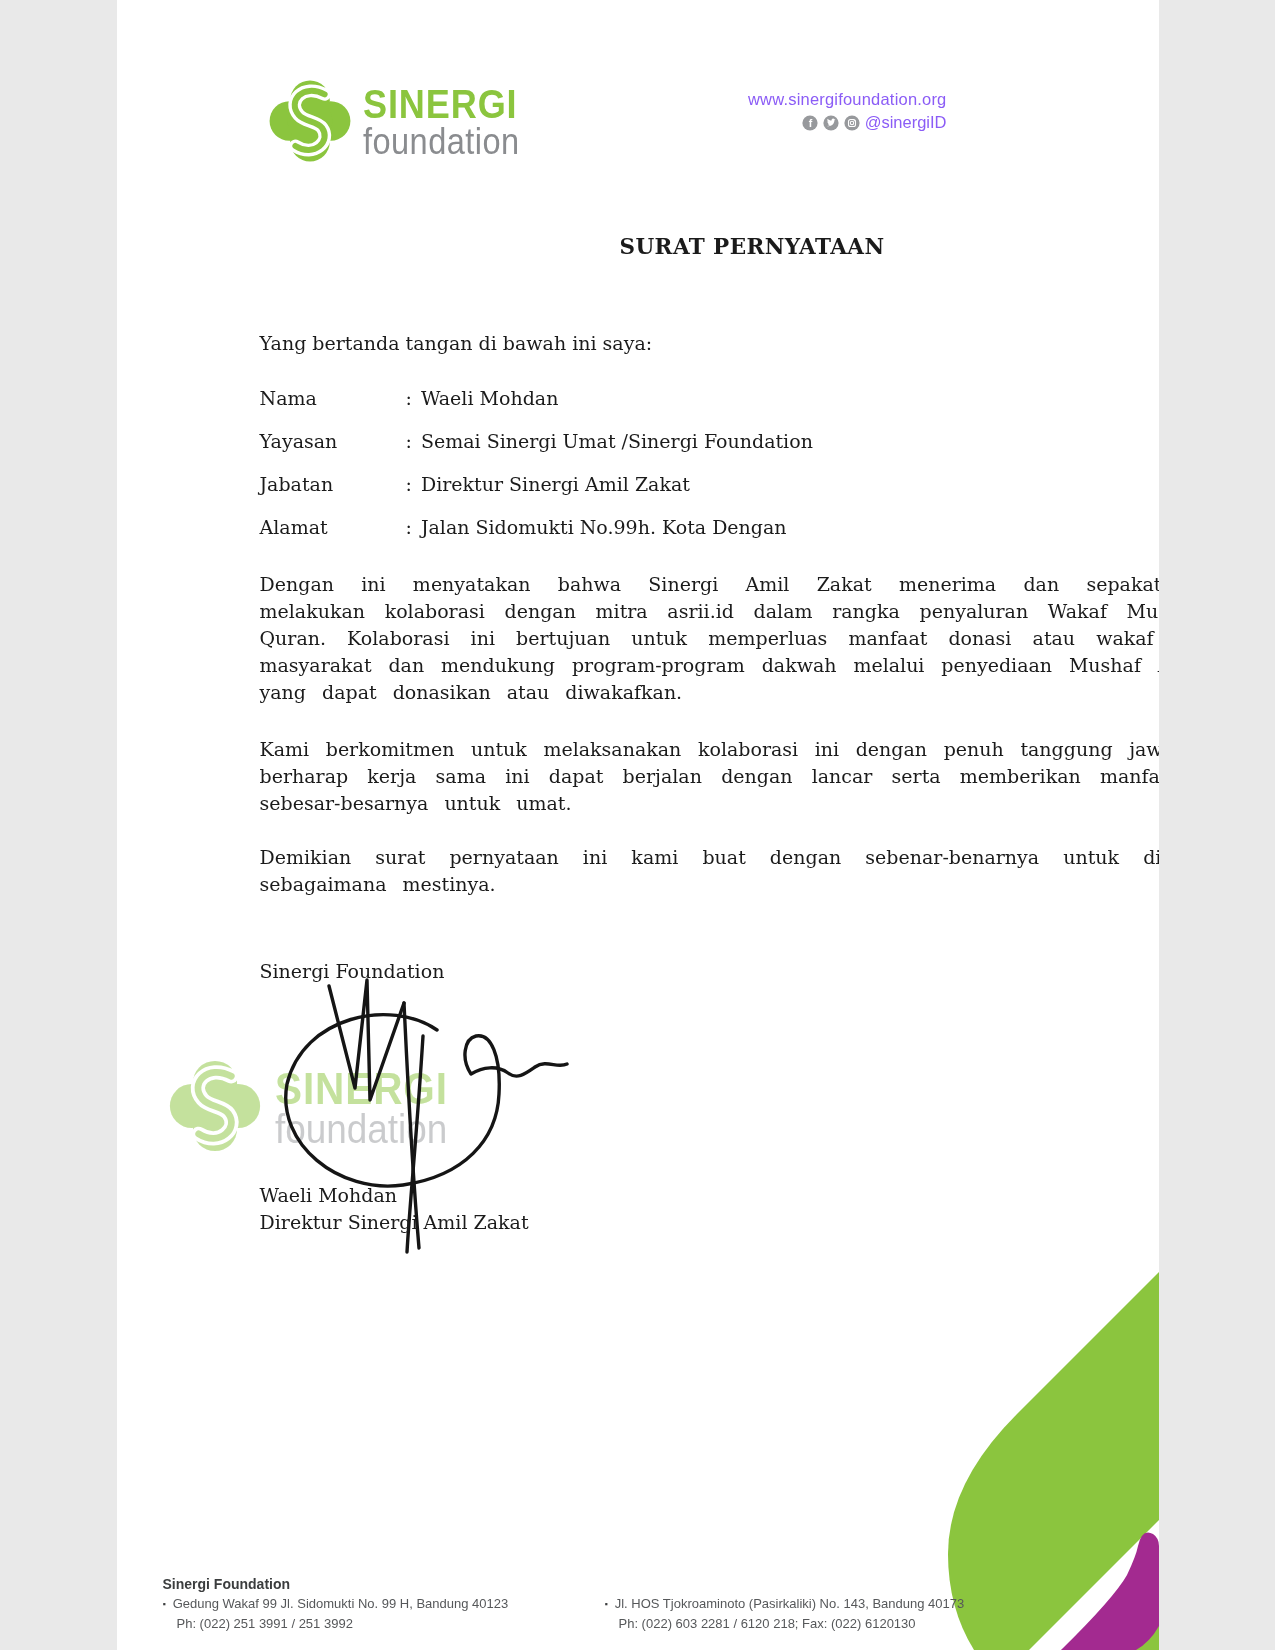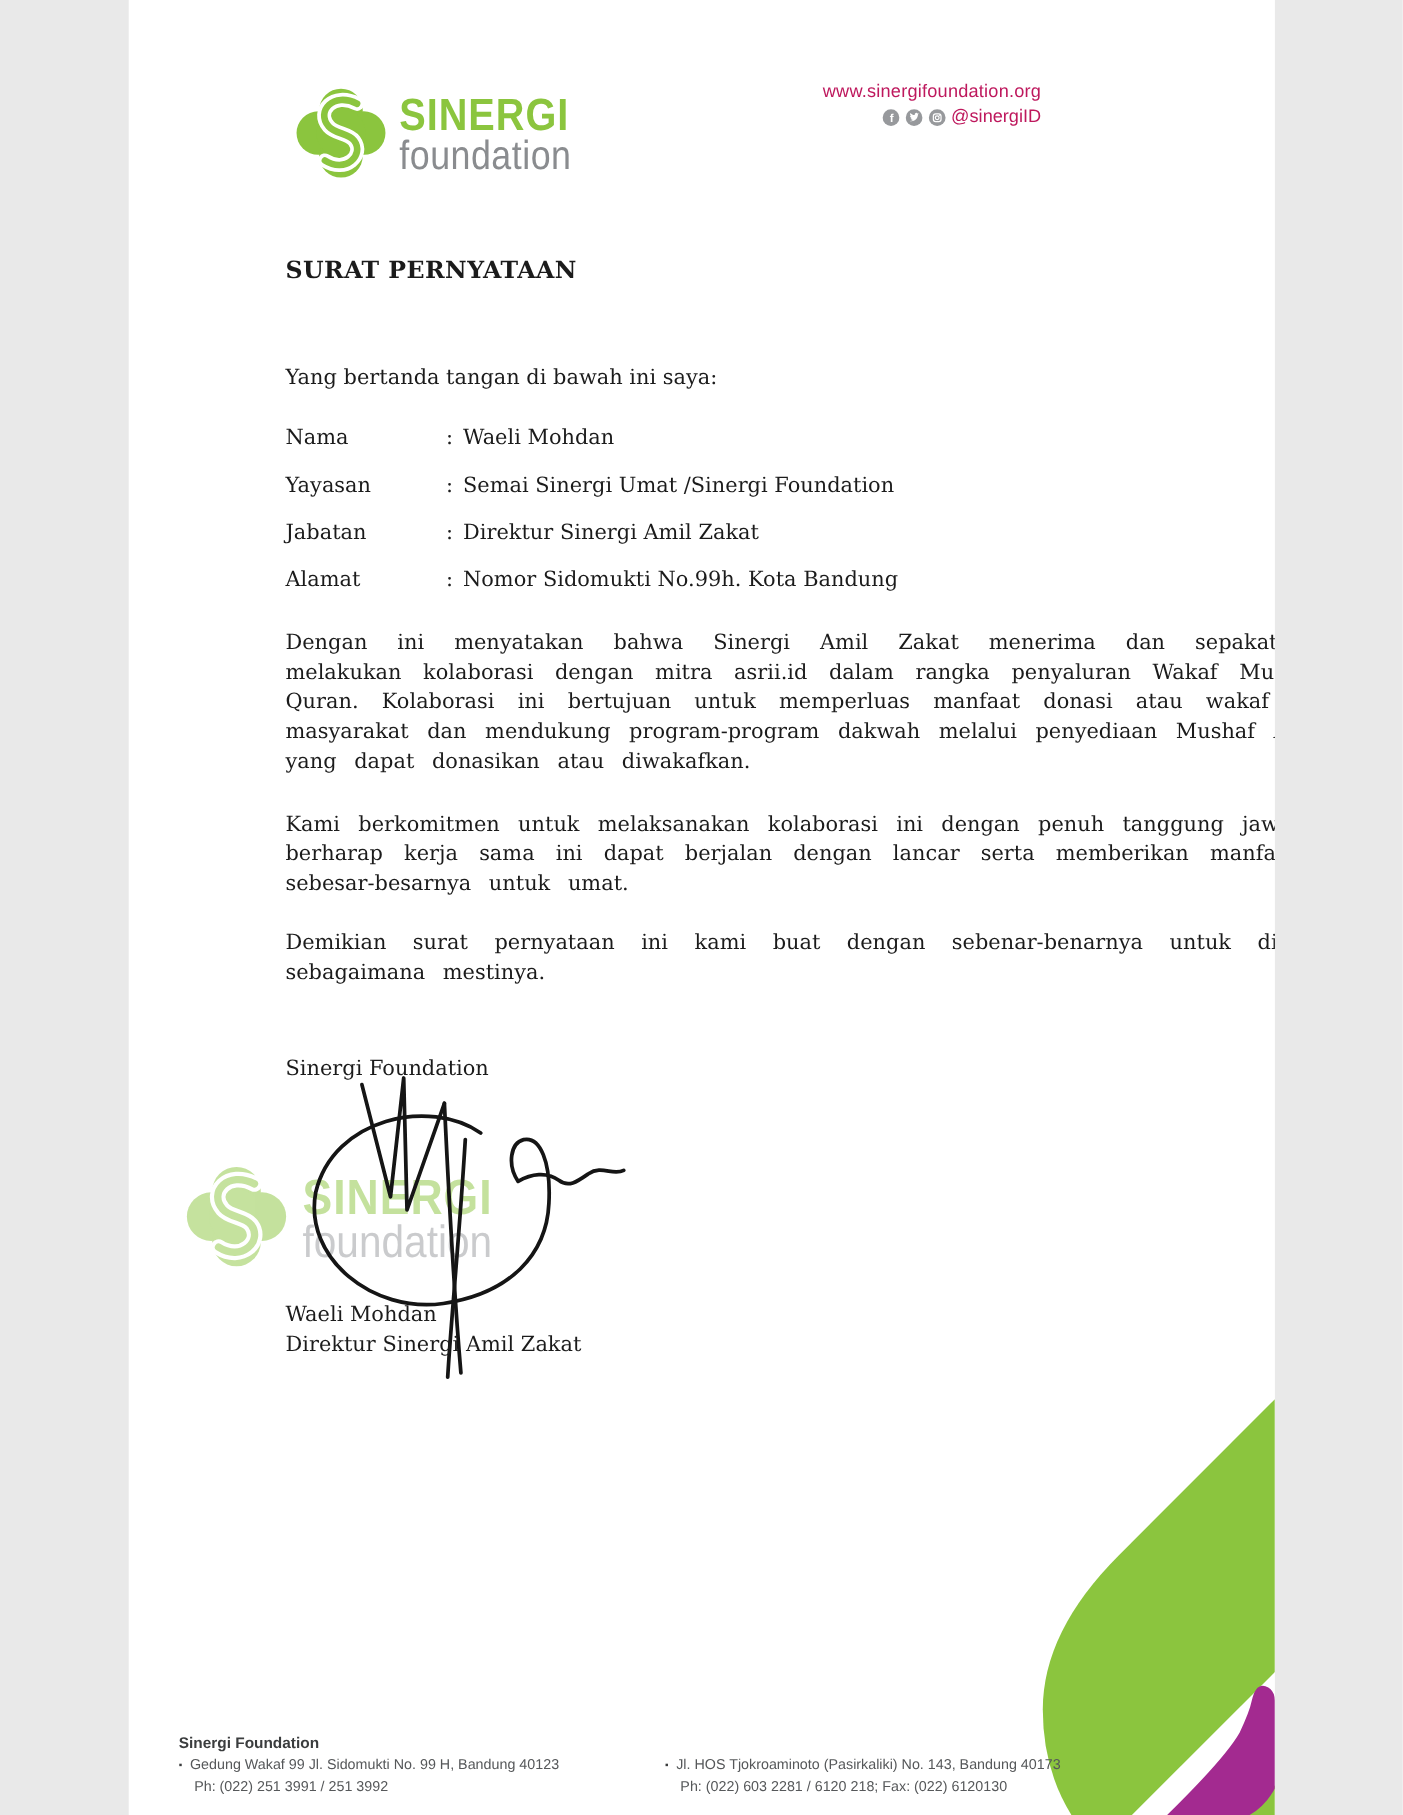--- a/index.html
+++ b/index.html
@@ -8,29 +8,29 @@
     margin:0 auto;overflow:hidden;
     font-family:"DejaVu Serif", serif;color:#1b1b1b;
   }
   
   .logo{position:absolute;left:150px;top:78px;display:flex;align-items:flex-start;}
   .logo svg.clover{width:86px;height:86px;}
   .logo-text{margin-left:10px;margin-top:6px;transform:scaleX(.88);transform-origin:left top;
     font-family:"Liberation Sans", sans-serif;line-height:1;}
   .logo-text .t1{font-size:41px;font-weight:bold;color:#8BC53E;letter-spacing:1px;}
   .logo-text .t2{font-size:37px;font-weight:500;color:#8A8C8F;letter-spacing:.5px;margin-top:-2px;}
-  .contacts{position:absolute;right:212px;top:74px;text-align:right;
-    font-family:"Liberation Sans", sans-serif;color:#be185d;}
+  .contacts{position:absolute;right:212px;top:90px;text-align:right;
+    font-family:"Liberation Sans", sans-serif;color:#8b5cf6;}
   .contacts .site{font-size:16.5px;font-weight:500;letter-spacing:.2px;}
   .social-row{margin-top:4px;display:flex;justify-content:flex-end;align-items:center;gap:5px;
     font-size:16.5px;font-weight:500;}
   .social-row svg{width:16px;height:16px;display:block;}
   
   .blk{position:absolute;left:143px;width:985px;font-size:19px;line-height:27px;}
-  .doc-title{font-weight:bold;text-align:left;font-size:21.5px;letter-spacing:.4px;}
+  .doc-title{font-weight:bold;text-align:center;font-size:21.5px;letter-spacing:.4px;}
   .para{text-align:justify;word-spacing:10px;}
   .f-label{display:inline-block;width:146px;}
   .f-colon{display:inline-block;margin-right:9px;}
   
   .watermark{position:absolute;left:50px;top:1058px;display:flex;align-items:flex-start;
     opacity:.5;pointer-events:none;}
   .watermark svg.clover{width:96px;height:96px;}
   .wm-text{margin-left:12px;margin-top:8px;transform:scaleX(.9);transform-origin:left top;
     font-family:"Liberation Sans", sans-serif;line-height:1;}
   .wm-text .t1{font-size:45px;font-weight:bold;color:#8BC53E;letter-spacing:1px;}
@@ -107,21 +107,21 @@
   <div class="blk" style="top:385px">
     <span class="f-label">Nama</span><span class="f-colon">:</span><span>Waeli Mohdan</span>
   </div>
   <div class="blk" style="top:471px">
     <span class="f-label">Jabatan</span><span class="f-colon">:</span><span>Direktur Sinergi Amil Zakat</span>
   </div>
   <div class="blk" style="top:428px">
     <span class="f-label">Yayasan</span><span class="f-colon">:</span><span>Semai Sinergi Umat /Sinergi Foundation</span>
   </div>
   <div class="blk" style="top:514px">
-    <span class="f-label">Alamat</span><span class="f-colon">:</span><span>Nomor Sidomukti No.99h. Kota Bandung</span>
+    <span class="f-label">Alamat</span><span class="f-colon">:</span><span>Jalan Sidomukti No.99h. Kota Dengan</span>
   </div>
 
   <div class="blk para" style="top:571px">Dengan ini menyatakan bahwa Sinergi Amil Zakat menerima dan sepakat untuk melakukan kolaborasi dengan mitra asrii.id dalam rangka penyaluran Wakaf Mushaf Al-Quran. Kolaborasi ini bertujuan untuk memperluas manfaat donasi atau wakaf kepada masyarakat dan mendukung program-program dakwah melalui penyediaan Mushaf Al-Quran yang dapat donasikan atau diwakafkan.</div>
   <div class="blk para" style="top:736px">Kami berkomitmen untuk melaksanakan kolaborasi ini dengan penuh tanggung jawab, dan berharap kerja sama ini dapat berjalan dengan lancar serta memberikan manfaat yang sebesar-besarnya untuk umat.</div>
   <div class="blk para" style="top:844px">Demikian surat pernyataan ini kami buat dengan sebenar-benarnya untuk digunakan sebagaimana mestinya.</div>
 
   <div class="blk" style="top:958px">Sinergi Foundation</div>
 
   <div class="watermark">
     <svg class="clover" viewBox="0 0 100 100">

